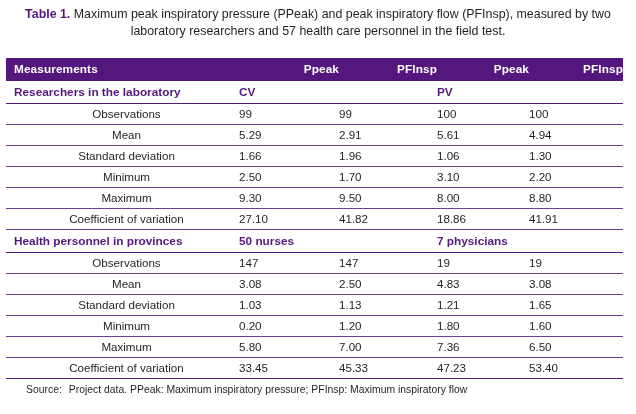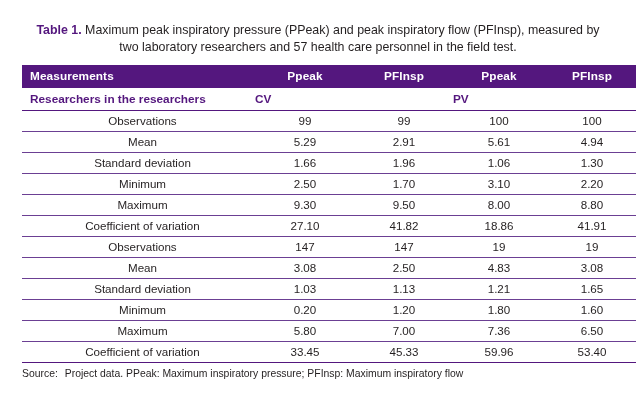--- a/index.html
+++ b/index.html
@@ -13,60 +13,60 @@
     height: 414px;
     font-family: "Liberation Sans", sans-serif;
     color: #1a1a1a;
     overflow: hidden;
   }
   .page {
     width: 636px;
     height: 414px;
     position: relative;
     box-sizing: border-box;
-    padding: 16px;
+    padding: 0;
   }
 
   
   .caption {
     padding: 6px 18px 4px 18px;
     text-align: center;
     font-size: 12.4px;
     line-height: 17px;
     color: #231f20;
   }
   .caption .tablenum {
     color: #54177e;
     font-weight: bold;
   }
 
   
   .tbl-wrap {
-    margin: 5px 13px 0 6px;
+    margin: 14px 13px 0 6px;
   }
   table.stats {
     border-collapse: collapse;
     width: 617px;
     table-layout: fixed;
     font-size: 11.6px;
   }
   table.stats col.c-label { width: 233px; }
   table.stats col.c-v1    { width: 100px; }
   table.stats col.c-v2    { width: 98px; }
   table.stats col.c-v3    { width: 92px; }
   table.stats col.c-v4    { width: 94px; }
 
   
   tr.hdr th {
     background: #54177e;
     color: #ffffff;
     font-weight: bold;
     font-size: 11.8px;
     padding: 4px 0 5px 0;
-    text-align: center;
+    text-align: right;
     border: none;
     letter-spacing: 0.1px;
   }
   tr.hdr th.lbl {
     text-align: left;
     padding-left: 8px;
   }
 
   
   tr.section td {
@@ -82,21 +82,21 @@
     text-align: left;
     padding-left: 8px;
   }
   tr.section.mid td {
     border-top: 1.6px solid #54177e;
   }
 
   
   tr.data td {
     padding: 3px 0 4px 0;
-    text-align: center;
+    text-align: left;
     border-bottom: 1px solid #6b3f93;
     color: #231f20;
     font-size: 11.6px;
     background: #ffffff;
   }
   tr.data td.lbl {
     text-align: center;
     padding-left: 8px;
   }
   tr.data.last td {
@@ -104,21 +104,21 @@
   }
 
   
   .source {
     margin: 4px 6px 0 6px;
     font-size: 10.4px;
     color: #231f20;
     line-height: 14px;
     white-space: nowrap;
   }
-  .source .src-lbl { margin-right: 7px; }
+  .source .src-lbl { margin-right: 7px; margin-left: 20px; }
 </style>
 </head>
 <body>
 
 <div class="page">
 
   <div class="caption">
     <span class="tablenum">Table 1.</span><span> Maximum peak inspiratory pressure (PPeak) and peak inspiratory flow (PFInsp), measured by two laboratory researchers and 57 health care personnel in the field test.</span>
   </div>
 
@@ -136,21 +136,21 @@
           <th class="lbl">Measurements</th>
           <th>Ppeak</th>
           <th>PFInsp</th>
           <th>Ppeak</th>
           <th>PFInsp</th>
         </tr>
       </thead>
       <tbody>
 
         <tr class="section">
-          <td class="lbl">Researchers in the researchers</td>
+          <td class="lbl">Researchers in the laboratory</td>
           <td colspan="2">CV</td>
           <td colspan="2">PV</td>
         </tr>
 
         <tr class="data">
           <td class="lbl">Observations</td>
           <td>99</td>
           <td>99</td>
           <td>100</td>
           <td>100</td>
@@ -184,20 +184,25 @@
           <td>8.80</td>
         </tr>
         <tr class="data">
           <td class="lbl">Coefficient of variation</td>
           <td>27.10</td>
           <td>41.82</td>
           <td>18.86</td>
           <td>41.91</td>
         </tr>
 
+        <tr class="section mid">
+          <td class="lbl">Health personnel in provinces</td>
+          <td colspan="2">50 nurses</td>
+          <td colspan="2">7 physicians</td>
+        </tr>
 
         <tr class="data">
           <td class="lbl">Observations</td>
           <td>147</td>
           <td>147</td>
           <td>19</td>
           <td>19</td>
         </tr>
         <tr class="data">
           <td class="lbl">Mean</td>
@@ -224,21 +229,21 @@
           <td class="lbl">Maximum</td>
           <td>5.80</td>
           <td>7.00</td>
           <td>7.36</td>
           <td>6.50</td>
         </tr>
         <tr class="data last">
           <td class="lbl">Coefficient of variation</td>
           <td>33.45</td>
           <td>45.33</td>
-          <td>59.96</td>
+          <td>47.23</td>
           <td>53.40</td>
         </tr>
 
       </tbody>
     </table>
   </div>
 
   <div class="source">
     <span class="src-lbl">Source:</span><span>Project data. PPeak: Maximum inspiratory pressure; PFInsp: Maximum inspiratory flow</span>
   </div>

